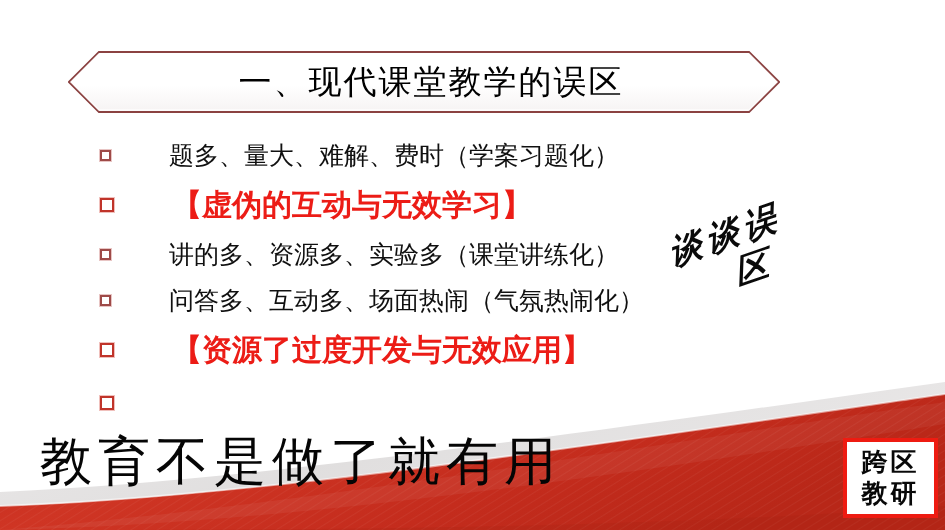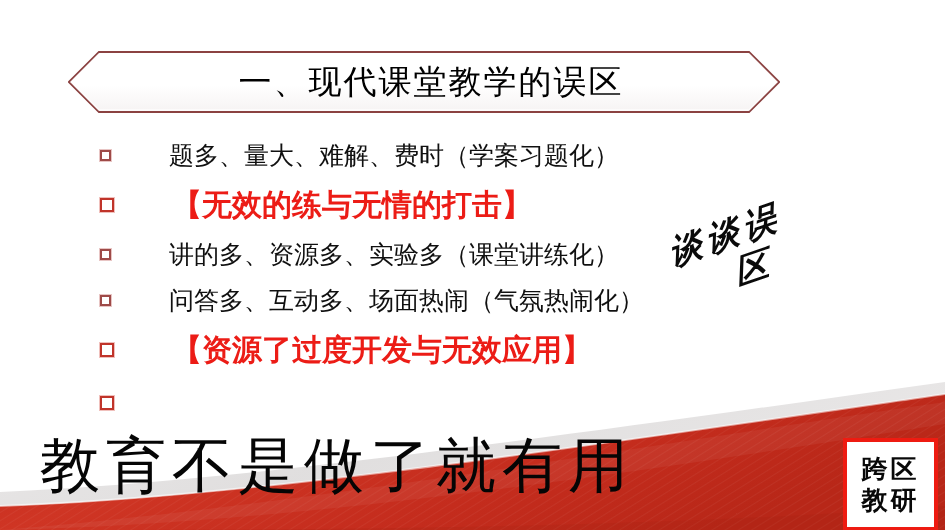--- a/index.html
+++ b/index.html
@@ -161,21 +161,21 @@
     width: 945px;
     height: 150px;
   }
 
   
   .slogan {
     position: absolute;
     left: 40px;
     top: 436px;
     font-family: "Liberation Serif", "DejaVu Serif", serif;
-    font-size: 60px;
+    font-size: 52px;
     line-height: 1;
     color: #050505;
     letter-spacing: 6px;
     white-space: nowrap;
     z-index: 6;
   }
 
   
   .url-text {
     position: absolute;
@@ -190,21 +190,21 @@
     white-space: nowrap;
     z-index: 8;
   }
 
   
   .logo-box {
     position: absolute;
     left: 843px;
     top: 438px;
     width: 95px;
-    height: 93px;
+    height: 80px;
     background: #ffffff;
     border: 4px solid #ee1b11;
     box-sizing: border-box;
     display: flex;
     flex-direction: column;
     align-items: center;
     justify-content: center;
     z-index: 9;
   }
   .logo-box .logo-line {
@@ -239,21 +239,21 @@
 
   <div class="bullet-list">
 
     <div class="bullet-row plain">
       <span class="bullet-marker"></span>
       <span class="bullet-text">题多、量大、难解、费时（学案习题化）</span>
     </div>
 
     <div class="bullet-row accent">
       <span class="bullet-marker"></span>
-      <span class="bullet-text">【无效的练与无情的打击】</span>
+      <span class="bullet-text">【虚伪的互动与无效学习】</span>
     </div>
 
     <div class="bullet-row plain">
       <span class="bullet-marker"></span>
       <span class="bullet-text">讲的多、资源多、实验多（课堂讲练化）</span>
     </div>
 
     <div class="bullet-row plain">
       <span class="bullet-marker"></span>
       <span class="bullet-text">问答多、互动多、场面热闹（气氛热闹化）</span>

